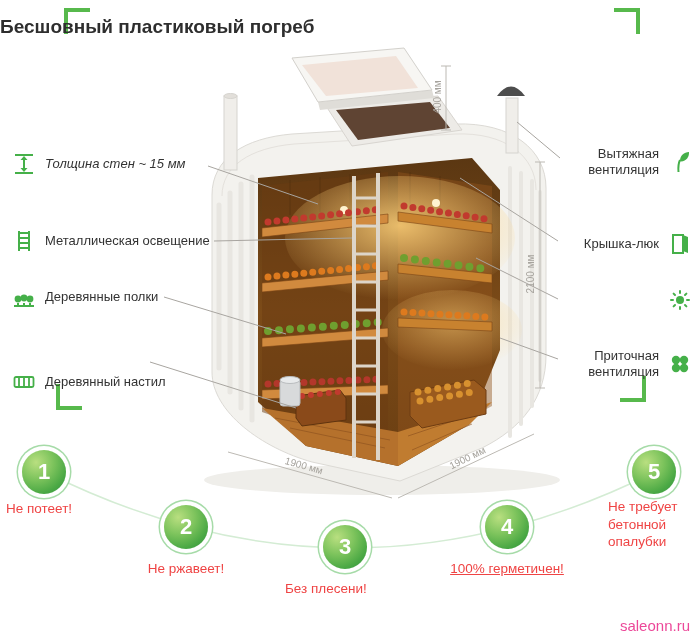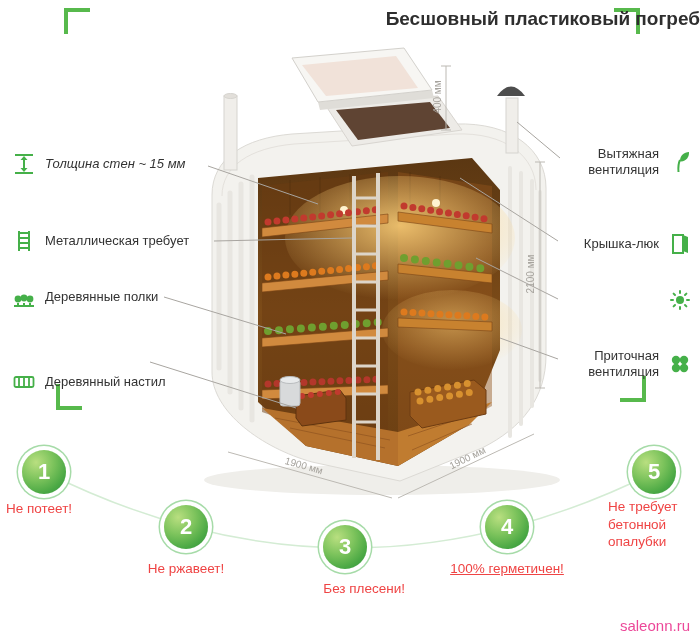--- a/index.html
+++ b/index.html
@@ -1,21 +1,21 @@
 <!DOCTYPE html>
 <html><head>
 <meta charset="utf-8">
 <style>
   * { margin:0; padding:0; box-sizing:border-box; }
   html,body { background:#fff; }
   body { font-family:"Liberation Sans","DejaVu Sans",sans-serif; color:#333; }
   .stage { position:relative; width:700px; height:640px; background:#fff; overflow:hidden; margin:0 auto; }
 
-  .title { position:absolute; top:8px; left:0; width:100%; text-align:right;
-           font-size:19px; font-weight:bold; color:#2e2e2e;padding-left:12px; }
+  .title { position:absolute; top:16px; left:0; width:100%; text-align:left;
+           font-size:19px; font-weight:bold; color:#2e2e2e; }
 
   .corner { position:absolute; width:26px; height:26px; }
   .corner.tl { left:64px;  top:8px;   border-left:4px solid #57b94c; border-top:4px solid #57b94c; }
   .corner.tr { right:60px; top:8px;   border-right:4px solid #57b94c; border-top:4px solid #57b94c; }
   .corner.bl { left:56px;  top:384px; border-left:4px solid #57b94c; border-bottom:4px solid #57b94c; }
   .corner.br { right:54px; top:376px; border-right:4px solid #57b94c; border-bottom:4px solid #57b94c; }
 
   .scene { position:absolute; left:0; top:0; width:700px; height:640px; }
 
   .feature { position:absolute; display:flex; align-items:center; gap:9px;
@@ -42,21 +42,21 @@
            box-shadow: 0 0 0 4px #fff, 0 0 0 5.5px #a6dba8; }
   .c1 { left:22px;  top:450px; }
   .c2 { left:164px; top:505px; }
   .c3 { left:323px; top:525px; }
   .c4 { left:485px; top:505px; }
   .c5 { left:632px; top:450px; }
 
   .blabel { position:absolute; font-size:13.5px; color:#ef4444; line-height:1.3; }
   .b1 { left:6px;   top:500px; width:110px; }
   .b2 { left:126px; top:560px; width:120px; text-align:center; }
-  .b3 { left:285px; top:580px; width:120px; text-align:right; }
+  .b3 { left:285px; top:580px; width:120px; text-align:left; }
   .b4 { left:427px; top:560px; width:160px; text-align:center;text-decoration:underline; }
   .b5 { left:608px; top:498px; width:90px; }
 
   .watermark { position:absolute; right:10px; bottom:6px; font-size:15px; color:#ec4899; }
 </style>
 </head>
 <body>
 
 <div class="stage">
 
@@ -188,21 +188,21 @@
     <svg class="fi" viewBox="0 0 24 24">
       <path d="M3 3h18M3 21h18M12 8v8" stroke="#45b049" stroke-width="2" fill="none"></path>
       <path d="M12 4l3.5 4h-7zM12 20l3.5-4h-7z" fill="#45b049"></path>
     </svg>
     <span class="ftext">Толщина стен ~ 15 мм</span>
   </div>
   <div class="feature f2">
     <svg class="fi" viewBox="0 0 24 24">
       <path d="M7 2v20M17 2v20M7 4h10M7 9h10M7 14h10M7 19h10" stroke="#45b049" stroke-width="2" fill="none"></path>
     </svg>
-    <span class="ftext">Металлическая требует</span>
+    <span class="ftext">Металлическая освещение</span>
   </div>
   <div class="feature f3">
     <svg class="fi" viewBox="0 0 24 24">
       <path d="M2 21h20M6 21v-3M12 21v-3M18 21v-3" stroke="#45b049" stroke-width="2" fill="none"></path>
       <g fill="#45b049">
           <circle cx="6" cy="14" r="3.4"></circle>
           <circle cx="12" cy="13" r="3.4"></circle>
           <circle cx="18" cy="14" r="3.4"></circle>
         </g>
     </svg>

